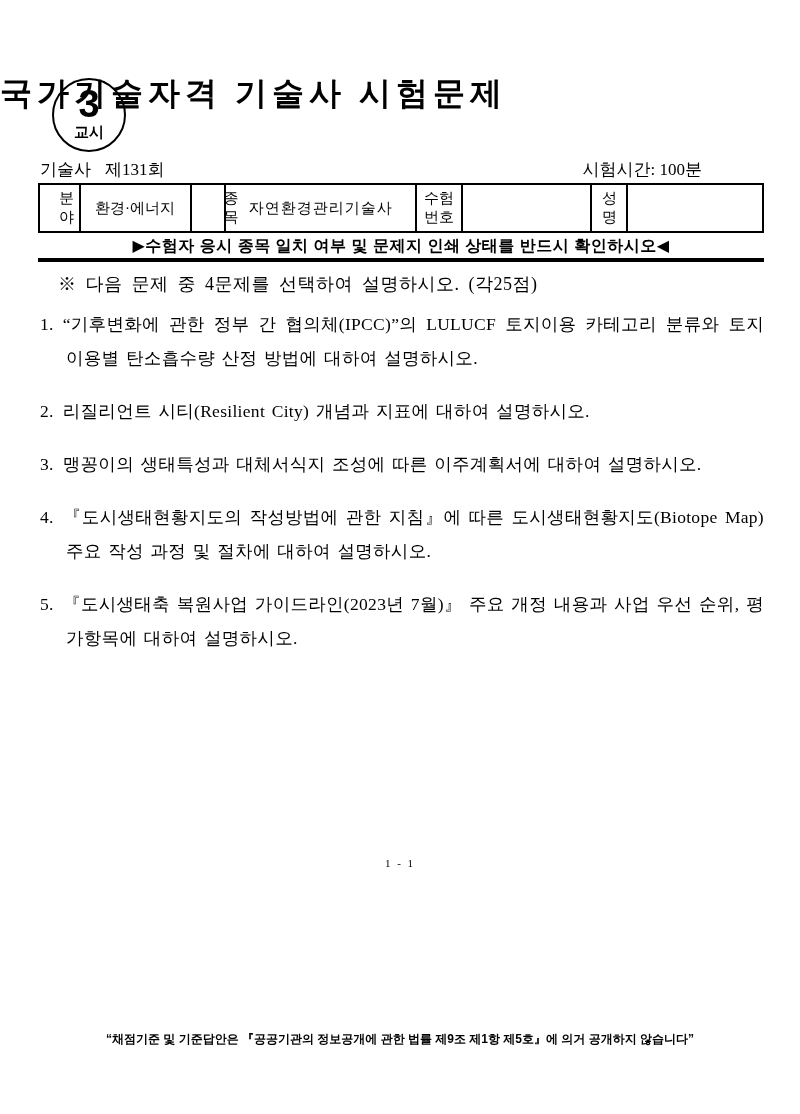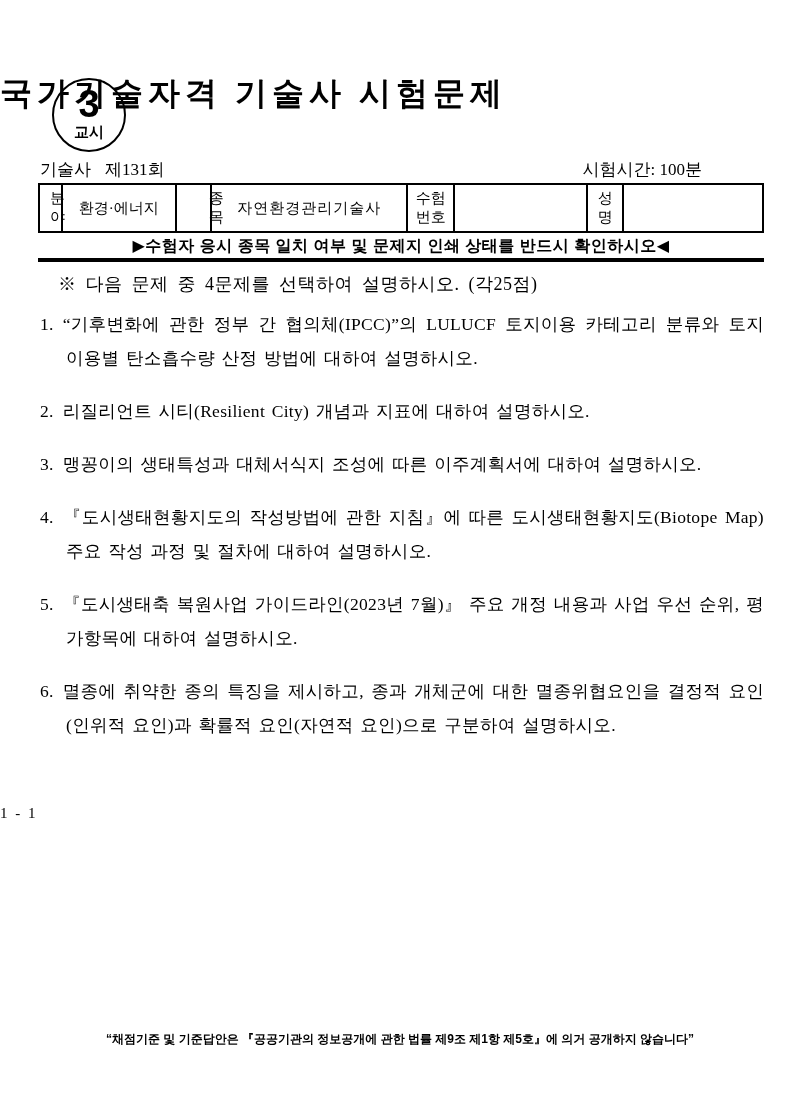--- a/index.html
+++ b/index.html
@@ -68,21 +68,21 @@
     border-collapse: collapse;
     table-layout: fixed;
   }
   table.info td {
     border: 2px solid #000;
     font-size: 15px;
     line-height: 19px;
     vertical-align: middle;
     text-align: center;
   }
-  td.c-field-label   { width: 16px;  padding: 2px 10px; word-break: break-all; }
+  td.c-field-label   { width: 16px;  padding: 2px 19px; word-break: break-all; }
   td.c-field-value   { width: 109px; font-size: 17px; border-radius: 24px; }
   td.c-subject-label { width: 32px;  font-size: 17px; padding-left: 32px; }
   td.c-subject-value { width: 188px; font-size: 18px; letter-spacing: 1px; }
   td.c-examno-label  { width: 45px;  padding: 2px 5px; word-break: break-all; text-align: left; font-family: Liberation Serif, serif; }
   td.c-examno-value  { width: 127px; }
   td.c-name-label    { width: 35px;  padding: 2px 10px; word-break: break-all; }
   td.c-name-value    { width: 134px; }
 
   
   .notice {
@@ -123,23 +123,23 @@
     text-align: justify;
     word-spacing: 2px;
     letter-spacing: 0.3px;
     margin-bottom: 19px;
   }
   .q-num { margin-right: 9px; }
 
   
   .page-number {
     position: absolute;
-    top: 805px; left: 0; right: 0;
-    text-align: left;
-    font-size: 15px;
+    top: 857px; left: 0; right: 0;
+    text-align: center;
+    font-size: 11px;
     letter-spacing: 2px;
   }
 
   
   .footer {
     position: absolute;
     top: 1031px; left: 0; right: 0;
     text-align: center;
     font-family: "Liberation Sans", "DejaVu Sans", sans-serif;
     font-weight: bold;
@@ -184,20 +184,19 @@
   <div class="thick-rule"></div>
 
   <div class="instruction">※ 다음 문제 중 4문제를 선택하여 설명하시오.  (각25점)</div>
 
   <div class="questions">
       <div class="question"><span class="q-num">1.</span><span class="q-text">“기후변화에 관한 정부 간 협의체(IPCC)”의 LULUCF 토지이용 카테고리 분류와 토지 이용별 탄소흡수량 산정 방법에 대하여 설명하시오.</span></div>
       <div class="question"><span class="q-num">2.</span><span class="q-text">리질리언트 시티(Resilient City) 개념과 지표에 대하여 설명하시오.</span></div>
       <div class="question"><span class="q-num">3.</span><span class="q-text">맹꽁이의 생태특성과 대체서식지 조성에 따른 이주계획서에 대하여 설명하시오.</span></div>
       <div class="question"><span class="q-num">4.</span><span class="q-text">『도시생태현황지도의 작성방법에 관한 지침』에 따른 도시생태현황지도(Biotope Map) 주요 작성 과정 및 절차에 대하여 설명하시오.</span></div>
       <div class="question"><span class="q-num">5.</span><span class="q-text">『도시생태축 복원사업 가이드라인(2023년 7월)』 주요 개정 내용과 사업 우선 순위, 평가항목에 대하여 설명하시오.</span></div>
-      <div class="question"><span class="q-num">6.</span><span class="q-text">멸종에 취약한 종의 특징을 제시하고, 종과 개체군에 대한 멸종위협요인을 결정적 요인(인위적 요인)과 확률적 요인(자연적 요인)으로 구분하여 설명하시오.</span></div>
     </div>
 
   <div class="page-number">1  -  1</div>
 
   <div class="footer">“채점기준 및 기준답안은 『공공기관의 정보공개에 관한 법률 제9조 제1항 제5호』에 의거 공개하지 않습니다”</div>
 
 </div>
 
 </body></html>

